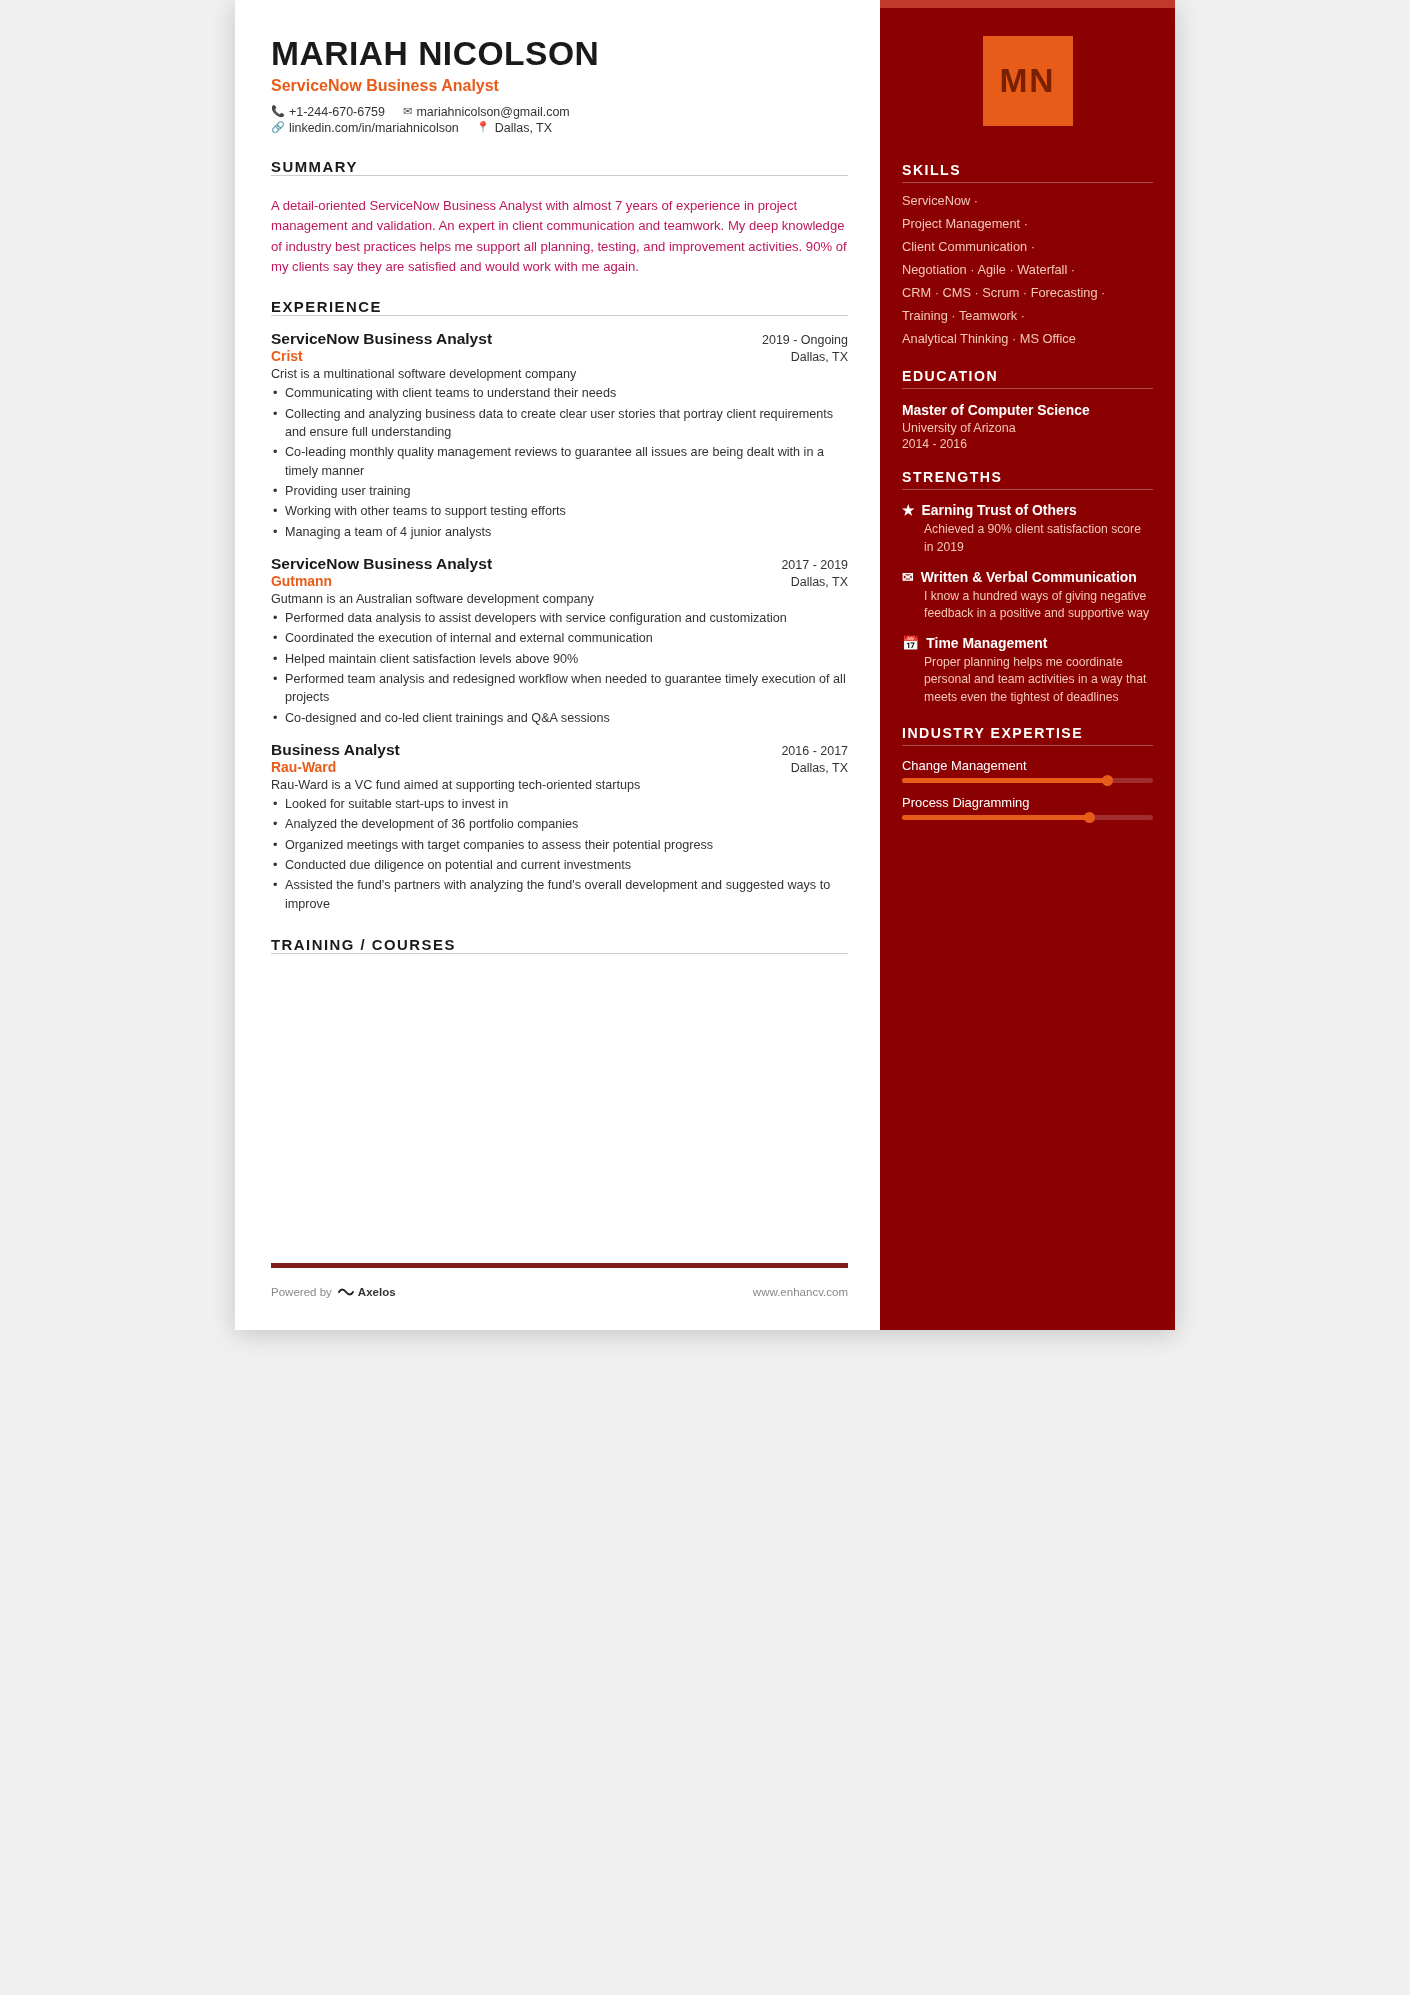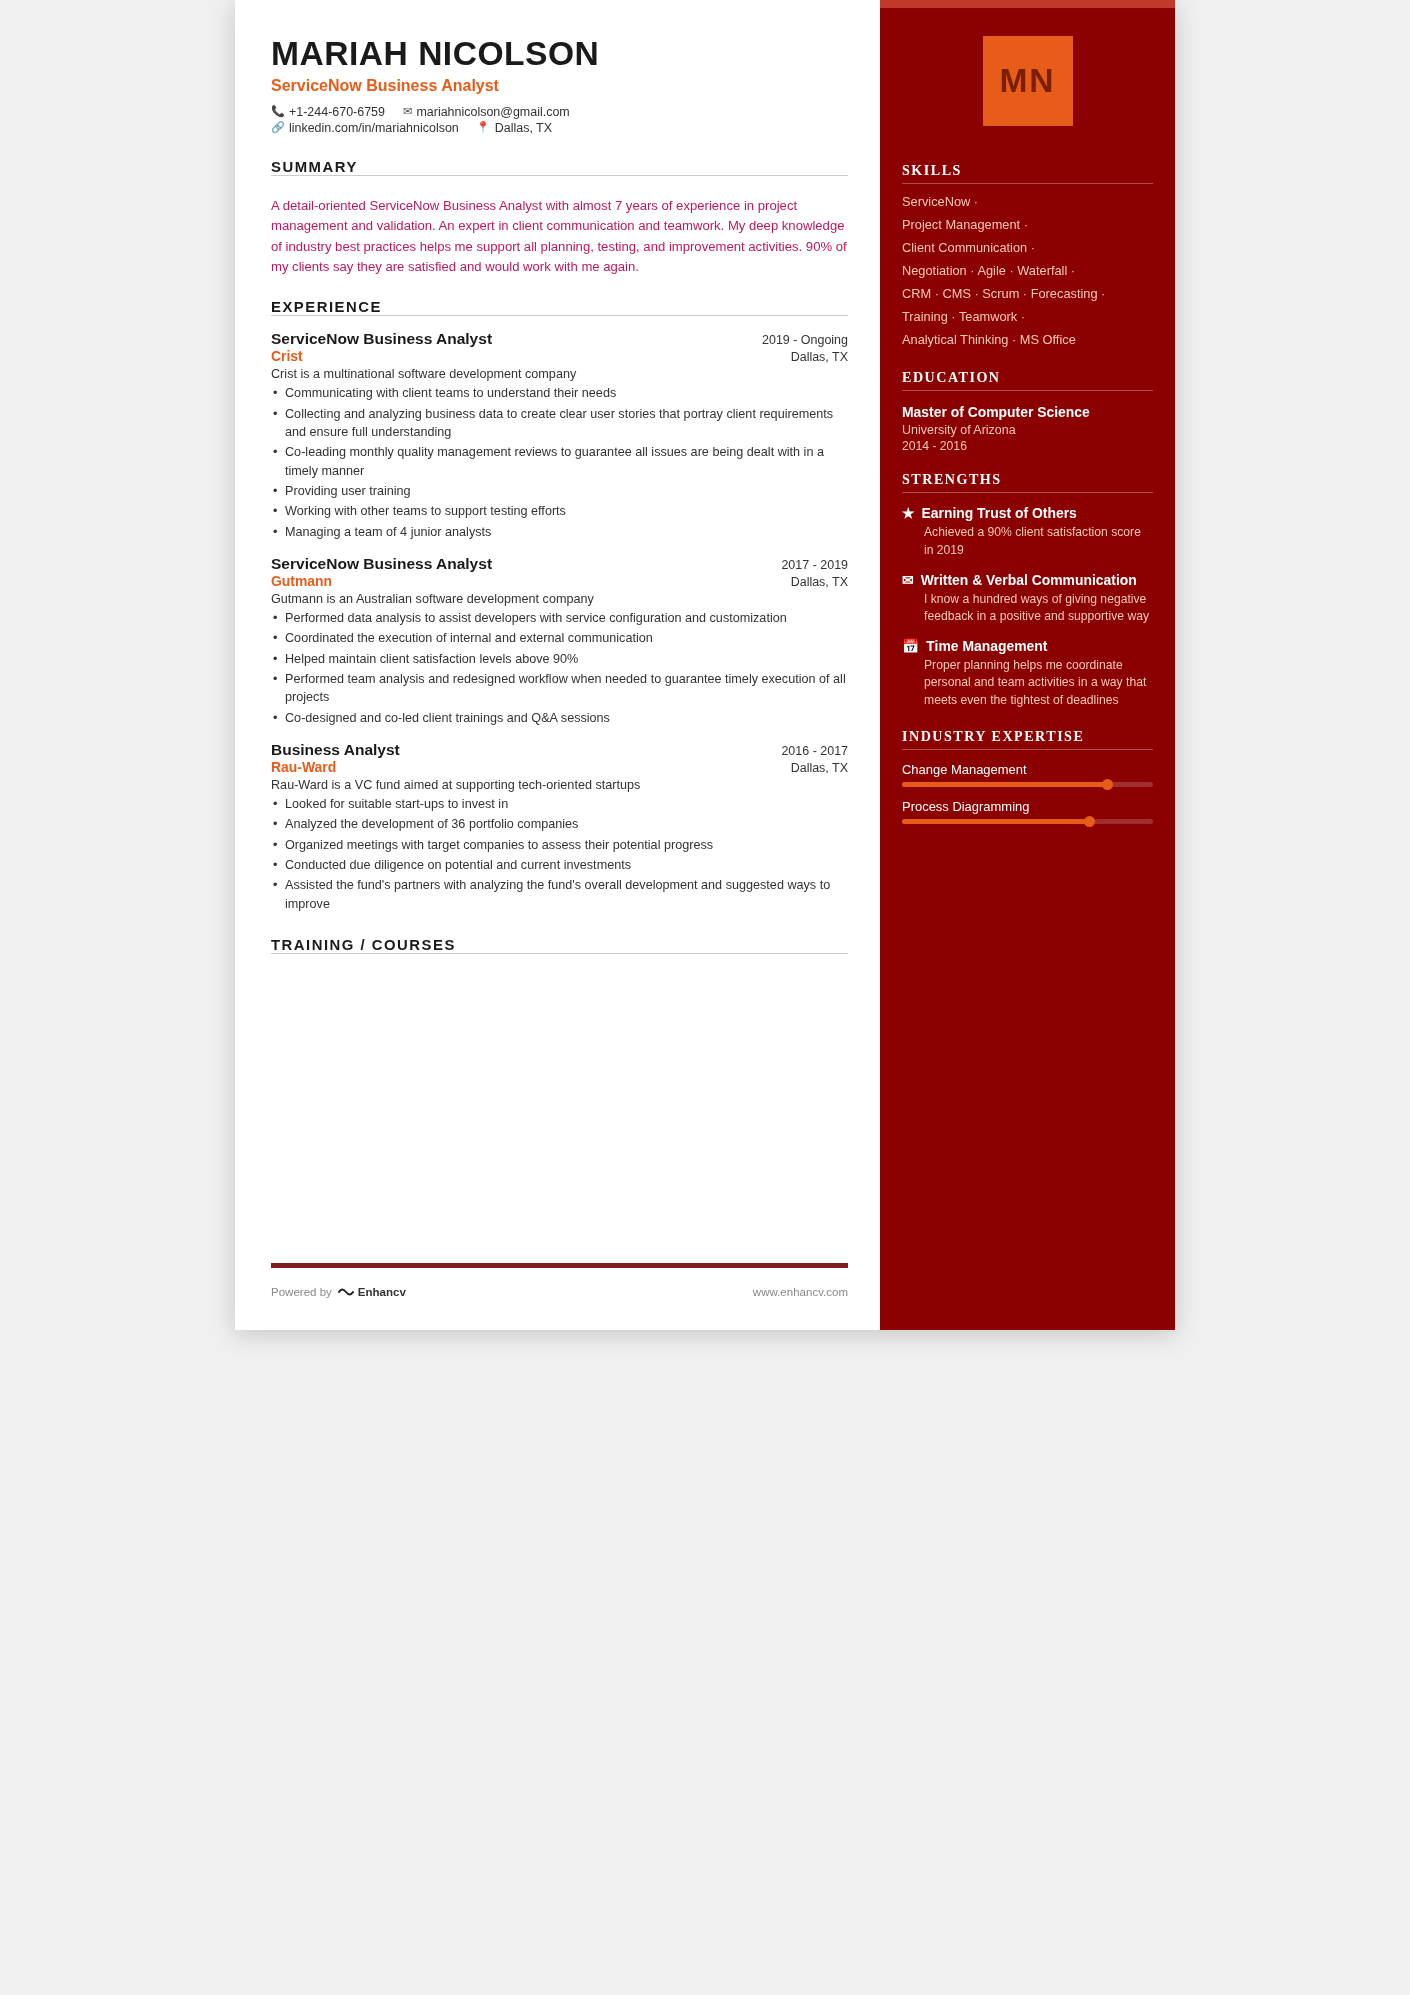--- a/index.html
+++ b/index.html
@@ -217,21 +217,20 @@
     }
     .right-section-title {
       font-size: 0.88em;
       font-weight: 800;
       letter-spacing: 1.5px;
       text-transform: uppercase;
       color: #fff;
       margin-bottom: 6px;
       padding-bottom: 4px;
       border-bottom: 1.5px solid rgba(255,255,255,0.3);
-      font-family: Liberation Serif, serif;
     }
     .skills-list {
       font-size: 0.8em;
       color: #f5c8b8;
       line-height: 1.8;
     }
     .edu-item {
       margin-top: 12px;
     }
     .edu-degree {
@@ -407,21 +406,21 @@
       <div class="section-title">TRAINING / COURSES</div>
     </div>
 
     <div class="footer-bar">
       <div class="footer-powered">
         <span>Powered by</span>
         <span class="enhancv-logo">
           <svg width="18" height="12" viewBox="0 0 18 12" fill="none" xmlns="http://www.w3.org/2000/svg">
             <path d="M2 6 Q5 1 9 6 Q13 11 16 6" stroke="#222" stroke-width="2" fill="none" stroke-linecap="round"></path>
           </svg>
-          <span>Enhancv</span>
+          <span>Axelos</span>
         </span>
       </div>
       <div class="footer-url">www.enhancv.com</div>
     </div>
   </div>
 
   <div class="right-col">
     <div class="right-top-bar"></div>
     <div class="avatar-area">
       <div class="avatar-box">MN</div>

